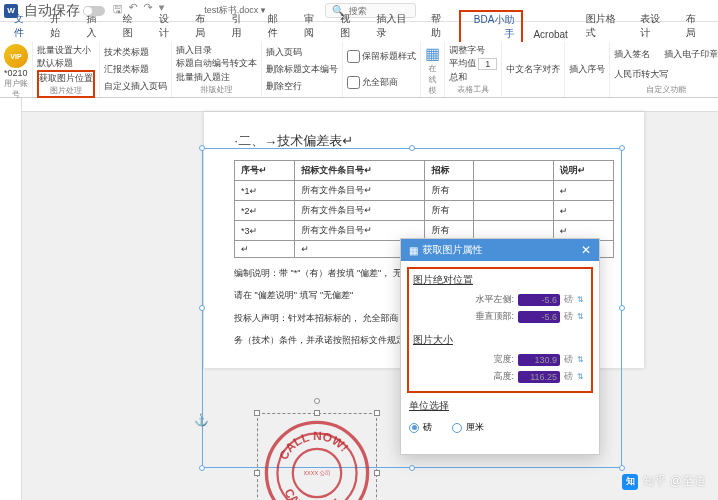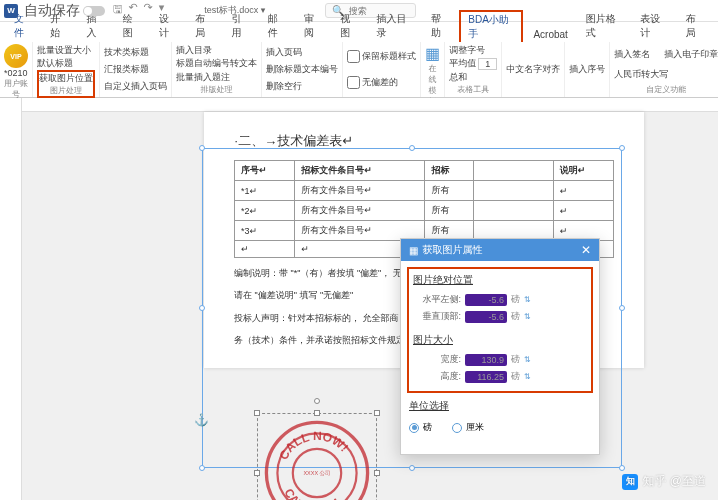--- a/index.html
+++ b/index.html
@@ -12,21 +12,21 @@
 .toggle::after { content: ''; width: 8px; height: 8px; background: #fff; border-radius: 50%; position: absolute; top: 1px; left: 1px; }
 .qat { display: flex; gap: 6px; margin-left: 8px; color: #888; }
 .qat span { font-size: 11px; cursor: pointer; }
 .doctitle { margin-left: 40px; font-size: 9px; color: #666; }
 .searchbox { margin-left: 60px; display: flex; align-items: center; gap: 4px; border: 1px solid #ddd; border-radius: 3px; padding: 1px 6px; background: #fafafa; }
 .searchbox input { border: none; background: none; outline: none; font-size: 9px; width: 60px; }
 
 .tabs { height: 20px; background: #fff; display: flex; align-items: flex-end; padding: 0 6px; gap: 2px; font-size: 10px; }
 .tabs .tab { padding: 2px 8px; color: #444; cursor: pointer; }
 .tabs .tab.file { color: #2b579a; font-weight: 500; }
-.tabs .tab.active { border: 2px solid #d83b01; border-bottom: none; color: #2b579a; padding: 1px 7px; }
+.tabs .tab.active { border: 2px solid #d83b01; border-bottom: none; color: #2b579a; padding: 1px 7px; text-align: right; }
 
 .ribbon { height: 56px; background: #fff; border-bottom: 1px solid #ccc; display: flex; font-size: 9px; color: #444; }
 .rgroup { border-right: 1px solid #eee; display: flex; flex-direction: column; padding: 2px 4px; }
 .rgroup .rrow { display: flex; gap: 6px; align-items: center; flex: 1; }
 .rgroup .rlabel { text-align: center; font-size: 8px; color: #888; }
 .ritem { display: flex; align-items: center; gap: 2px; white-space: nowrap; cursor: pointer; }
 .vip { width: 24px; height: 24px; background: linear-gradient(135deg,#f0c419,#e89a0c); border-radius: 50%; color: #fff; font-size: 7px; display: flex; align-items: center; justify-content: center; font-weight: bold; }
 .highlight-box { border: 2px solid #d83b01; }
 
 .canvas { position: relative; background: #f0f0f0; height: 402px; display: flex; }
@@ -54,21 +54,21 @@
 .stamp-sel .h.w{top:50%;left:-4px;margin-top:-3px}.stamp-sel .h.e{top:50%;right:-4px;margin-top:-3px}
 .stamp-sel .rot{position:absolute;top:-16px;left:50%;margin-left:-3px;width:6px;height:6px;background:#fff;border:1px solid #888;border-radius:50%}
 
 .dialog { position: absolute; left: 378px; top: 140px; width: 200px; background: #fff; border: 1px solid #ccc; box-shadow: 0 4px 16px rgba(0,0,0,.2); font-size: 10px; }
 .dialog-title { background: #4a90d9; color: #fff; padding: 4px 8px; display: flex; align-items: center; justify-content: space-between; font-size: 10px; }
 .dialog-close { cursor: pointer; font-size: 12px; }
 .dialog-body { padding: 8px; }
 .dialog-section { margin-bottom: 10px; }
 .dialog-section.boxed { border: 2px solid #d83b01; padding: 4px; margin: -2px -2px 6px -2px; }
 .sec-title { font-size: 10px; color: #333; margin-bottom: 6px; text-decoration: underline; }
-.field-row { display: flex; align-items: center; gap: 4px; margin-bottom: 4px; font-size: 9px; color: #666; }
+.field-row { display: flex; align-items: center; gap: 4px; margin-bottom: 4px; font-size: 9px; color: #666; justify-content: flex-end; }
 .field-row label { width: 48px; text-align: right; }
 .field-row .val { width: 42px; background: #4c1d95; padding: 1px 3px; text-align: right; color: #999; border-radius: 2px; }
 .field-row .unit { color: #888; }
 .spin { width: 10px; color: #5a9bd5; font-size: 8px; }
 .radio-row { display: flex; gap: 20px; padding: 2px 0; font-size: 9px; align-items: center; }
 .radio { width: 10px; height: 10px; border: 1px solid #5a9bd5; border-radius: 50%; display: inline-flex; align-items: center; justify-content: center; }
 .radio.on::after { content:''; width: 5px; height: 5px; background:#5a9bd5; border-radius:50%; }
 
 .watermark { position: absolute; right: 12px; bottom: 10px; color: #fff; font-size: 12px; display: flex; align-items: center; gap: 4px; opacity: .9; text-shadow: 0 0 2px rgba(0,0,0,.4); }
 .zhihu { width: 16px; height: 16px; background: #0084ff; color: #fff; border-radius: 3px; display: flex; align-items: center; justify-content: center; font-size: 9px; font-weight: bold; }
@@ -174,21 +174,21 @@
   <div class="rgroup">
     <div class="rrow">
         <label class="ritem">
           <input type="checkbox" style=""> 
           <span>保留标题样式</span>
         </label>
       </div>
     <div class="rrow">
         <label class="ritem">
           <input type="checkbox" style=""> 
-          <span>无偏差的</span>
+          <span>允全部商</span>
         </label>
       </div>
   </div>
   <div class="rgroup">
     <div class="rrow">
         <span style="font-size:16px;color:#5a9bd5">▦</span>
       </div>
     <div class="rlabel">在线模板</div>
   </div>
   <div class="rgroup">

